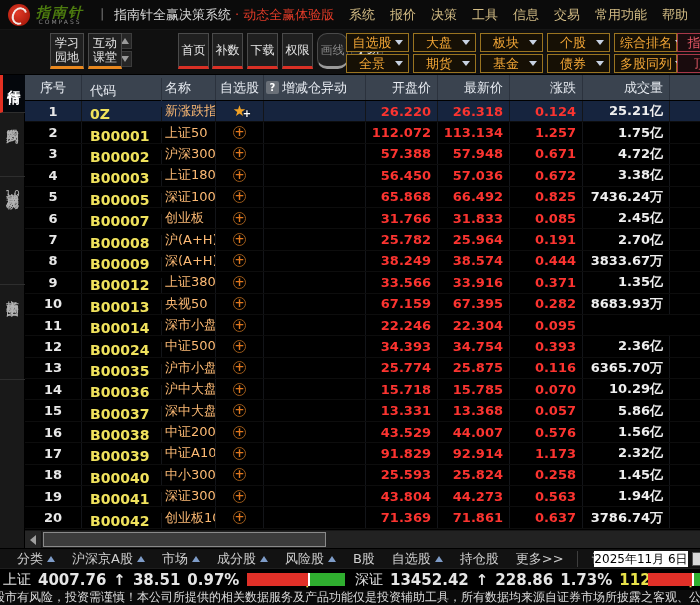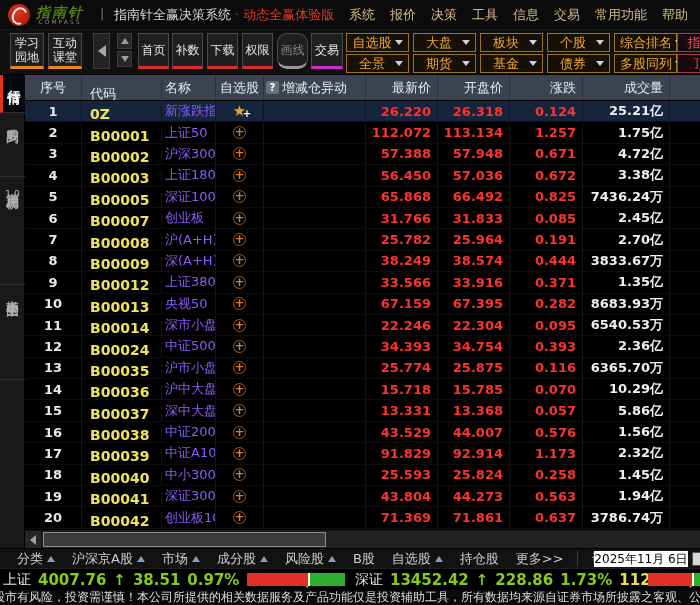--- a/index.html
+++ b/index.html
@@ -15,49 +15,49 @@
   .logo-cn{color:#4d7c0f;font-size:14px;font-weight:bold;font-style:italic;letter-spacing:2px;}
   .logo-sub{color:#8a8a8a;font-size:6px;letter-spacing:2px;text-align:center;}
   .title-sep{color:#7a7a7a;font-size:13px;margin:0 5px 0 12px;}
   .app-title{color:#d8d8d8;font-size:13px;}
   .app-subtitle{color:#e23b28;font-size:13px;margin-left:4px;}
   .top-menu{margin-left:auto;display:flex;gap:15px;padding-right:12px;}
   .menu-item{color:#d4bd85;font-size:13px;cursor:default;text-align:right;}
 
   
   .toolbar{position:absolute;top:30px;left:0;width:700px;height:45px;background:#101010;overflow:hidden;border-bottom:1px solid #000;box-sizing:border-box;}
-  .tbtn{position:absolute;top:3px;height:36px;background:#1f1f1f;border:1px solid #4a4a4a;border-bottom:3px solid #555;color:#e8e8e8;font-size:12px;display:flex;align-items:center;justify-content:center;text-align:center;box-sizing:border-box;line-height:14px;cursor:default;}
+  .tbtn{position:absolute;top:3px;height:36px;background:#1f1f1f;border:1px solid #4a4a4a;border-bottom:3px solid #555;color:#e8e8e8;font-size:12px;display:flex;align-items:center;justify-content:center;text-align:center;box-sizing:border-box;line-height:14px;cursor:default;margin-left:40px;}
   .tbtn.disabled{color:#8a8a8a;border-radius:10px;}
   .arrow-btn{position:absolute;left:93px;top:3px;width:17px;height:36px;background:#232323;border:1px solid #3c3c3c;box-sizing:border-box;display:flex;align-items:center;justify-content:center;}
   .arrow-left{width:0;height:0;border-top:6px solid transparent;border-bottom:6px solid transparent;border-right:8px solid #a8a8a8;}
   .spin-btn{position:absolute;left:117px;width:15px;height:16px;background:#262626;border:1px solid #3c3c3c;box-sizing:border-box;display:flex;align-items:center;justify-content:center;}
   .tri-up{width:0;height:0;border-left:4px solid transparent;border-right:4px solid transparent;border-bottom:6px solid #9a9a9a;}
   .tri-down{width:0;height:0;border-left:4px solid transparent;border-right:4px solid transparent;border-top:6px solid #9a9a9a;}
   .drop{position:absolute;height:19px;box-sizing:border-box;background:#161005;border:1px solid #9a7420;color:#f2a636;font-size:13px;display:flex;align-items:center;padding:0 5px;cursor:default;}
   .drop .dlabel{flex:1;text-align:center;white-space:nowrap;}
   .drop .caret{width:0;height:0;border-left:4px solid transparent;border-right:4px solid transparent;border-top:5px solid #c8d2e2;margin-left:3px;}
   .drop.pink{border-color:#a83848;color:#e85a68;background:#190b0d;}
 
   
   .sidebar{position:absolute;top:75px;left:0;width:25px;height:473px;background:#191919;border-right:1px solid #000;box-sizing:border-box;}
   .side-item{width:25px;box-sizing:border-box;color:#b4b4b4;border-bottom:1px solid #2e2e2e;display:flex;flex-direction:column;align-items:center;justify-content:flex-start;padding-top:5px;cursor:default;}
   .side-label{writing-mode:vertical-rl;text-orientation:upright;font-size:13px;letter-spacing:1px;line-height:1;}
   .side-sub{font-size:9px;color:inherit;margin-top:2px;}
   .side-item.active{background:#04070c;color:#ffffff;border-left:3px solid #e33022;font-weight:bold;}
 
   
-  .thead{position:absolute;top:75px;left:25px;width:675px;height:26px;background:#3a434f;display:flex;box-sizing:border-box;border-bottom:1px solid #000;}
+  .thead{position:absolute;top:75px;left:25px;width:675px;height:26px;background:#3a434f;display:flex;box-sizing:border-box;border-bottom:1px solid #000;align-items:center;}
   .th{display:flex;align-items:center;font-size:13px;color:#e6eaf0;box-sizing:border-box;border-right:1px solid #2b323d;height:100%;white-space:nowrap;overflow:hidden;}
   .tbody{position:absolute;top:101px;left:25px;width:675px;height:428px;overflow:hidden;background:#000;}
   .tr{display:flex;height:21.4px;align-items:stretch;border-bottom:1px solid #0d0d0d;box-sizing:border-box;cursor:default;}
   .tr.selected{background:#16243e;}
   .td{box-sizing:border-box;border-right:1px solid #131519;display:flex;align-items:center;font-size:13px;white-space:nowrap;overflow:hidden;}
   .c-seq{width:57px;justify-content:center;color:#e8e8e8;font-weight:bold;}
   .c-code{width:80px;padding-left:8px;color:#f0e25c;font-weight:bold;font-size:14px;margin-top:6px;}
-  .c-name{width:54px;padding-left:3px;color:#8b5cf6;}
+  .c-name{width:54px;padding-left:3px;color:#fdba74;}
   .c-fav{width:48px;justify-content:center;}
   .c-move{width:102px;}
   .c-open,.c-last,.c-chg{justify-content:flex-end;padding-right:6px;color:#fb3430;font-weight:bold;}
   .c-open{width:72px;}.c-last{width:72px;}.c-chg{width:73px;}
   .c-vol{width:87px;justify-content:flex-end;padding-right:6px;color:#efefef;font-weight:bold;}
   .c-fill{flex:1;border-right:none;}
   .th.c-open,.th.c-last,.th.c-chg,.th.c-vol{color:#e6eaf0;font-weight:normal;}
   .th.c-seq{font-weight:normal;color:#e6eaf0;}
   .th.c-code,.th.c-name{color:#e6eaf0;font-weight:normal;font-size:13px;}
   .th.c-fav{justify-content:center;}
@@ -79,21 +79,21 @@
   .btab .up{width:0;height:0;border-left:4px solid transparent;border-right:4px solid transparent;border-bottom:6px solid #7e9cc8;}
   .tab-divider{width:1px;height:16px;background:#3e3e3e;margin-left:13px;}
   .settings-btn{color:#d0d0d0;font-size:13px;margin-left:14px;cursor:default;}
   .datebox{position:absolute;left:594px;top:2px;width:94px;height:16px;background:#ffffff;color:#000;font-size:12px;display:flex;align-items:center;justify-content:center;white-space:nowrap;}
   .date-icon{position:absolute;left:692px;top:3px;width:12px;height:14px;background:#d8d8d8;border:1px solid #555;box-sizing:border-box;}
 
   
   .indexbar{position:absolute;top:568px;left:0;width:700px;height:22px;background:#000;border-top:1px solid #1e1e1e;box-sizing:border-box;overflow:hidden;}
   .idx-group{position:absolute;top:0;height:22px;display:flex;align-items:center;gap:7px;white-space:nowrap;}
   .idx-name{color:#e0e0e0;font-size:14px;}
-  .idx-val,.idx-chg,.idx-pct,.idx-arrow{color:#84cc16;font-size:15px;font-weight:bold;}
+  .idx-val,.idx-chg,.idx-pct,.idx-arrow{color:#e5e5e5;font-size:15px;font-weight:bold;}
   .idx-amt{color:#e8e24a;font-size:15px;font-weight:bold;}
   .idx-bar{position:absolute;top:4px;height:13px;display:flex;}
   .seg-red{background:#e03028;height:100%;}
   .seg-white{background:#fff;width:2px;height:100%;}
   .seg-green{background:#2fae2f;height:100%;}
 
   
   .disclaimer{position:absolute;top:590px;left:0;width:700px;height:15px;background:#0a0a0a;color:#dcdcdc;font-size:12px;line-height:15px;white-space:nowrap;overflow:hidden;text-indent:-7px;}
 </style>
 </head>
@@ -208,22 +208,22 @@
 
   <div class="thead">
     <div class="th c-seq">序号</div>
     <div class="th c-code">代码</div>
     <div class="th c-name">名称</div>
     <div class="th c-fav">自选股</div>
     <div class="th c-move">
       <span class="qmark">?</span>
       <span>增减仓异动</span>
     </div>
+    <div class="th c-open">开盘价</div>
     <div class="th c-last">最新价</div>
-    <div class="th c-open">开盘价</div>
     <div class="th c-chg">涨跌</div>
     <div class="th c-vol">成交量</div>
     <div class="th c-fill"></div>
   </div>
 
   <div class="tbody">
       <div class="tr selected">
         <div class="td c-seq">1</div>
         <div class="td c-code">0Z</div>
         <div class="td c-name">新涨跌指</div>
@@ -367,21 +367,20 @@
         <div class="td c-seq">11</div>
         <div class="td c-code">B00014</div>
         <div class="td c-name">深市小盘</div>
         <div class="td c-fav">
           <span class="plus-icon">+</span>
         </div>
         <div class="td c-move"></div>
         <div class="td c-open">22.246</div>
         <div class="td c-last">22.304</div>
         <div class="td c-chg">0.095</div>
-        <div class="td c-vol">6540.53万</div>
         <div class="td c-fill"></div>
       </div>
       <div class="tr">
         <div class="td c-seq">12</div>
         <div class="td c-code">B00024</div>
         <div class="td c-name">中证500</div>
         <div class="td c-fav">
           <span class="plus-icon">+</span>
         </div>
         <div class="td c-move"></div>

